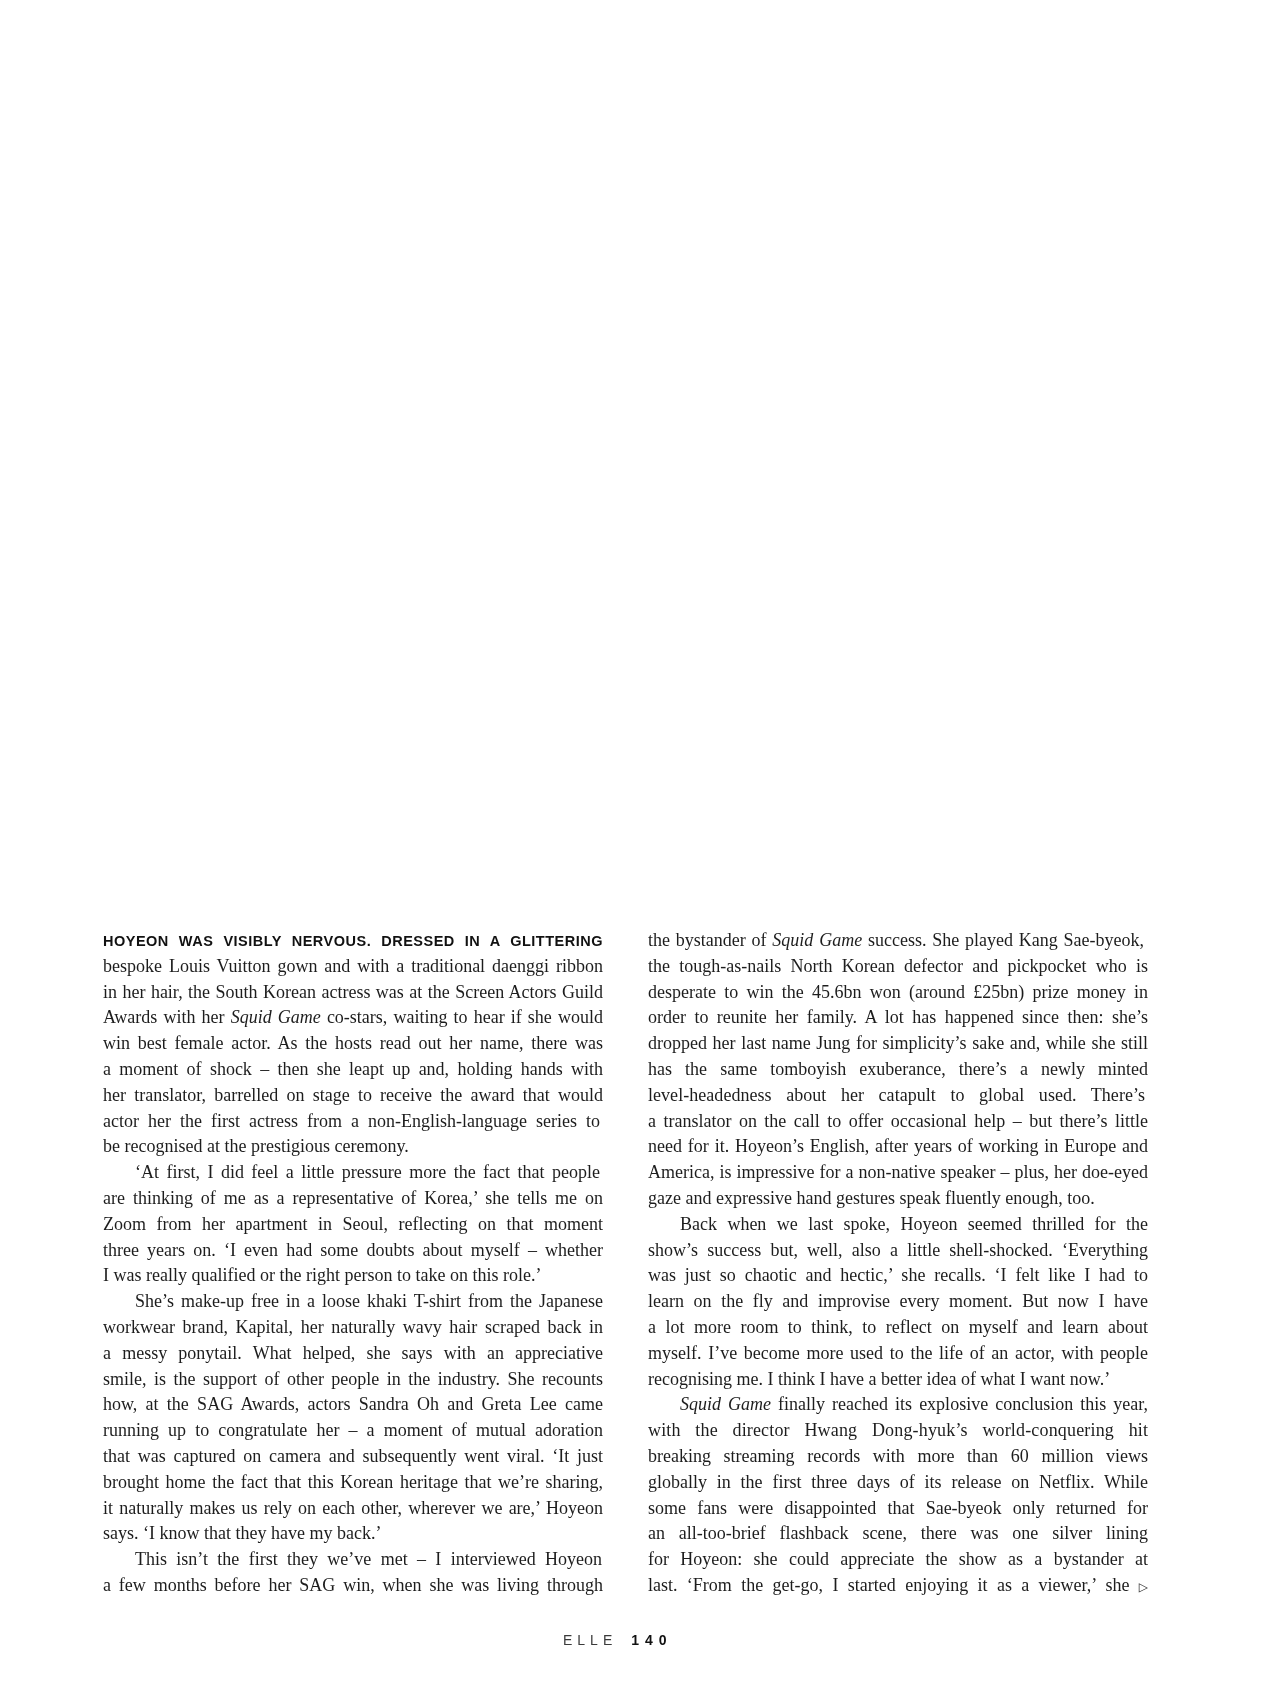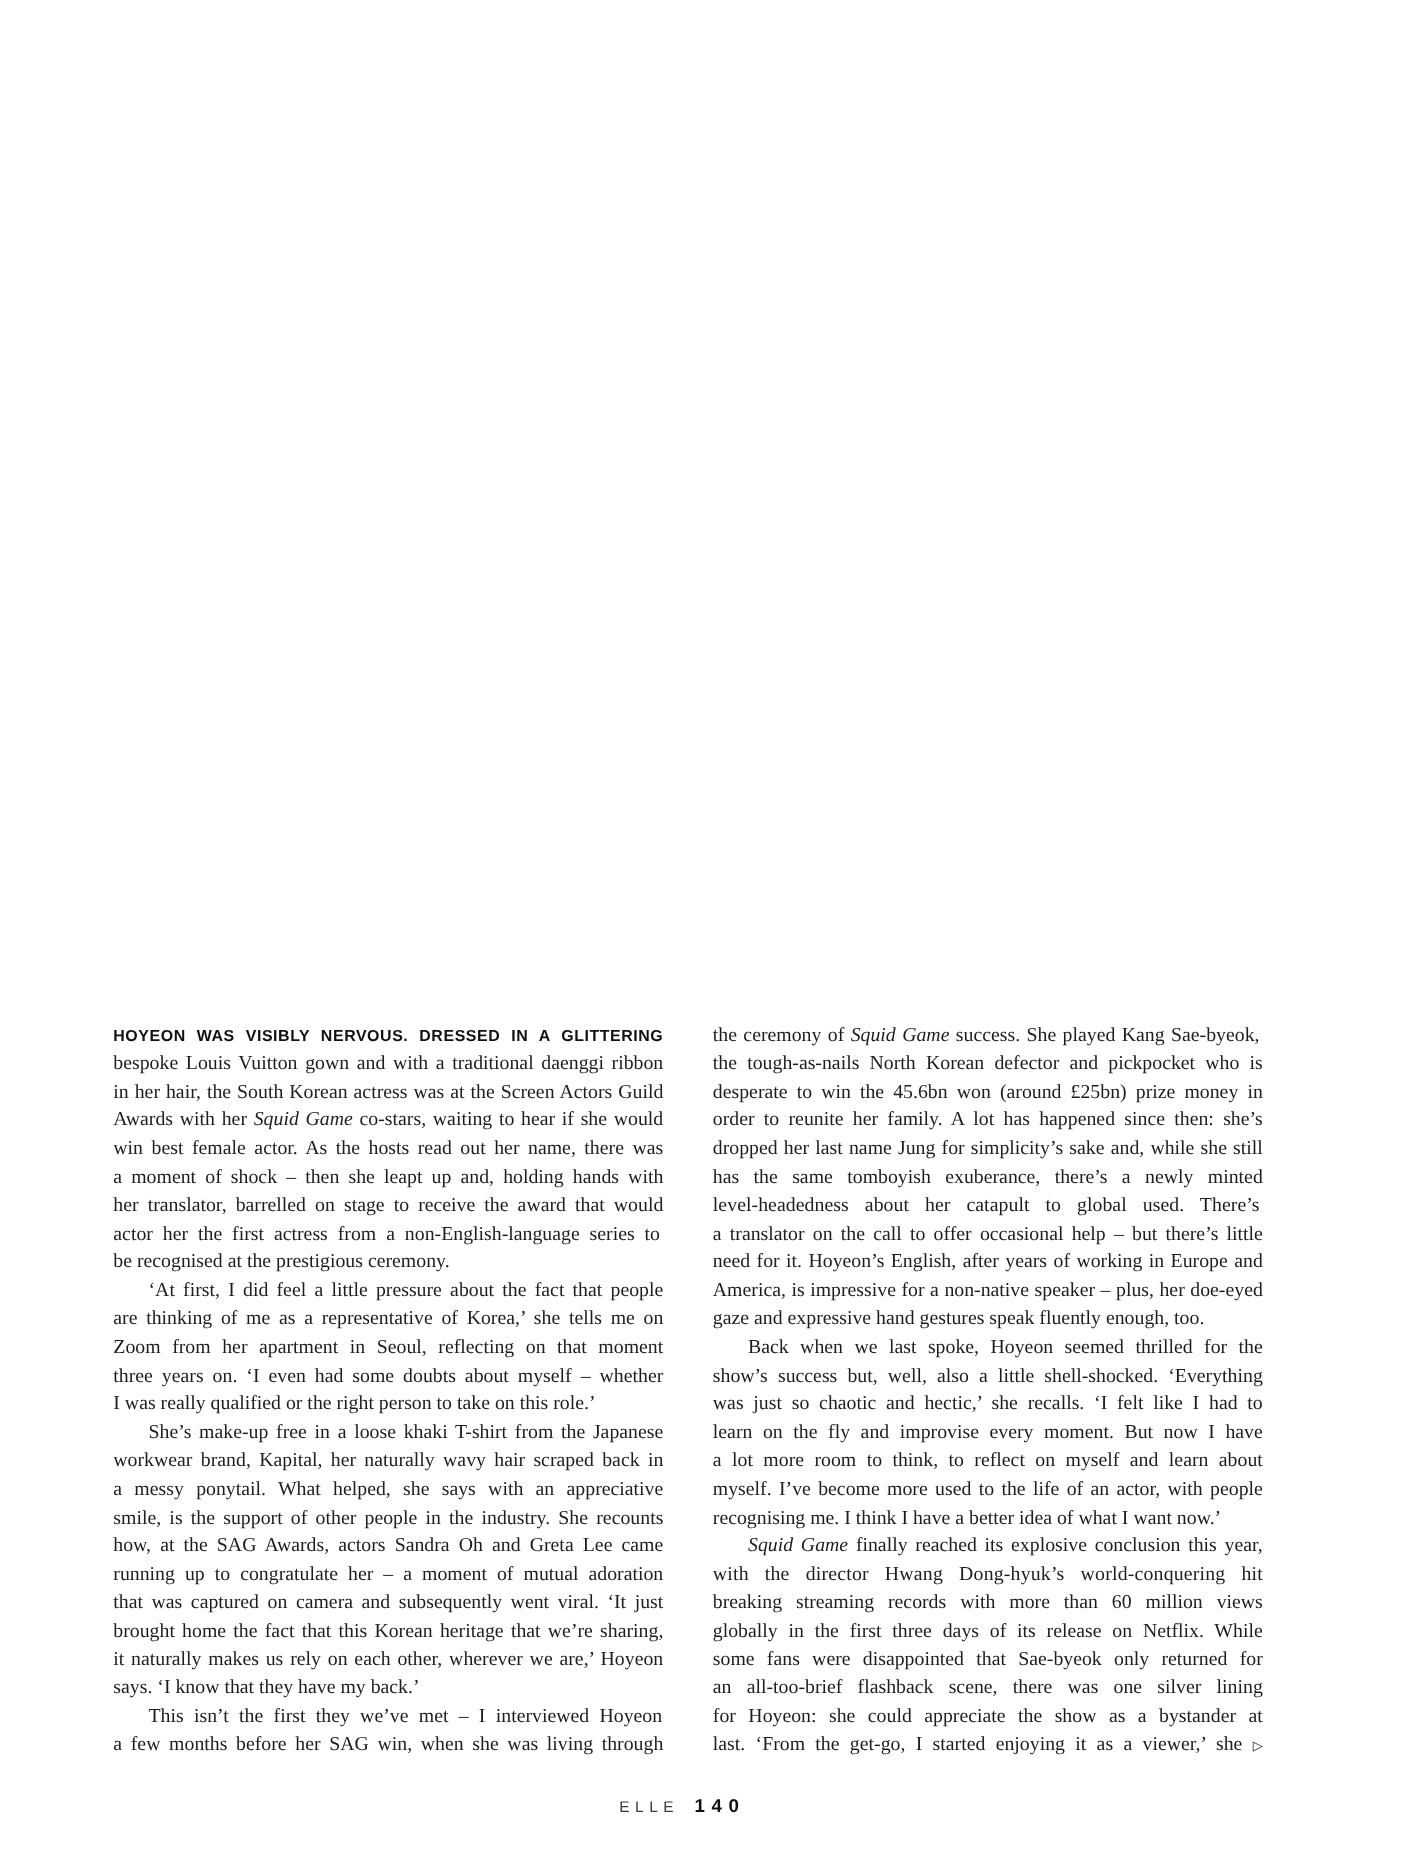--- a/index.html
+++ b/index.html
@@ -48,60 +48,60 @@
     gap: 14px;
     font-family: "Liberation Sans", sans-serif;
   }
   .footer .brand {
     font-size: 14px;
     font-weight: 400;
     letter-spacing: 5px;
     color: #3a3a3a;
   }
   .footer .pagenum {
-    font-size: 17px;
+    font-size: 14px;
     font-weight: 700;
     letter-spacing: 6px;
     color: #111111;
   }
 </style>
 </head>
 <body>
 
 <div class="col" id="col-left">
     <div class="line"><span class="ls" style="word-spacing: 5.48px;"><span class="seg-b">HOYEON WAS VISIBLY NERVOUS. DRESSED IN A GLITTERING</span></span></div>
     <div class="line"><span class="ls" style="word-spacing: 2.44px;"><span class="seg-t">bespoke Louis Vuitton gown and with a traditional daenggi ribbon</span></span></div>
     <div class="line"><span class="ls" style="word-spacing: 0.95px;"><span class="seg-t">in her hair, the South Korean actress was at the Screen Actors Guild</span></span></div>
     <div class="line"><span class="ls" style="word-spacing: 1.61px;"><span class="seg-t">Awards with her </span><span class="seg-i">Squid Game</span><span class="seg-t"> co-stars, waiting to hear if she would</span></span></div>
     <div class="line"><span class="ls" style="word-spacing: 3.26px;"><span class="seg-t">win best female actor. As the hosts read out her name, there was</span></span></div>
     <div class="line"><span class="ls" style="word-spacing: 3.8px;"><span class="seg-t">a moment of shock – then she leapt up and, holding hands with</span></span></div>
     <div class="line"><span class="ls" style="word-spacing: 3.74px;"><span class="seg-t">her translator, barrelled on stage to receive the award that would</span></span></div>
     <div class="line"><span class="ls" style="word-spacing: 4.52px;"><span class="seg-t">actor her the first actress from a non-English-language series to</span></span></div>
     <div class="line end"><span class="ls"><span class="seg-t">be recognised at the prestigious ceremony.</span></span></div>
-    <div class="line indent"><span class="ls" style="word-spacing: 2.97px;"><span class="seg-t">‘At first, I did feel a little pressure about the fact that people</span></span></div>
+    <div class="line indent"><span class="ls" style="word-spacing: 2.97px;"><span class="seg-t">‘At first, I did feel a little pressure more the fact that people</span></span></div>
     <div class="line"><span class="ls" style="word-spacing: 3.42px;"><span class="seg-t">are thinking of me as a representative of Korea,’ she tells me on</span></span></div>
     <div class="line"><span class="ls" style="word-spacing: 6.01px;"><span class="seg-t">Zoom from her apartment in Seoul, reflecting on that moment</span></span></div>
     <div class="line"><span class="ls" style="word-spacing: 3.65px;"><span class="seg-t">three years on. ‘I even had some doubts about myself – whether</span></span></div>
     <div class="line end"><span class="ls"><span class="seg-t">I was really qualified or the right person to take on this role.’</span></span></div>
     <div class="line indent"><span class="ls" style="word-spacing: 2.51px;"><span class="seg-t">She’s make-up free in a loose khaki T-shirt from the Japanese</span></span></div>
     <div class="line"><span class="ls" style="word-spacing: 3.08px;"><span class="seg-t">workwear brand, Kapital, her naturally wavy hair scraped back in</span></span></div>
     <div class="line"><span class="ls" style="word-spacing: 6.66px;"><span class="seg-t">a messy ponytail. What helped, she says with an appreciative</span></span></div>
     <div class="line"><span class="ls" style="word-spacing: 2.98px;"><span class="seg-t">smile, is the support of other people in the industry. She recounts</span></span></div>
     <div class="line"><span class="ls" style="word-spacing: 3.77px;"><span class="seg-t">how, at the SAG Awards, actors Sandra Oh and Greta Lee came</span></span></div>
     <div class="line"><span class="ls" style="word-spacing: 4.61px;"><span class="seg-t">running up to congratulate her – a moment of mutual adoration</span></span></div>
     <div class="line"><span class="ls" style="word-spacing: 3.26px;"><span class="seg-t">that was captured on camera and subsequently went viral. ‘It just</span></span></div>
     <div class="line"><span class="ls" style="word-spacing: 2.07px;"><span class="seg-t">brought home the fact that this Korean heritage that we’re sharing,</span></span></div>
     <div class="line"><span class="ls" style="word-spacing: 1.7px;"><span class="seg-t">it naturally makes us rely on each other, wherever we are,’ Hoyeon</span></span></div>
     <div class="line end"><span class="ls"><span class="seg-t">says. ‘I know that they have my back.’</span></span></div>
     <div class="line indent"><span class="ls" style="word-spacing: 4.84px;"><span class="seg-t">This isn’t the first they we’ve met – I interviewed Hoyeon</span></span></div>
     <div class="line"><span class="ls" style="word-spacing: 3.37px;"><span class="seg-t">a few months before her SAG win, when she was living through</span></span></div>
   </div>
 
 <div class="col" id="col-right">
-    <div class="line"><span class="ls" style="word-spacing: 1.29px;"><span class="seg-t">the ceremony of </span><span class="seg-i">Squid Game</span><span class="seg-t"> success. She played Kang Sae-byeok,</span></span></div>
+    <div class="line"><span class="ls" style="word-spacing: 1.29px;"><span class="seg-t">the bystander of </span><span class="seg-i">Squid Game</span><span class="seg-t"> success. She played Kang Sae-byeok,</span></span></div>
     <div class="line"><span class="ls" style="word-spacing: 4.77px;"><span class="seg-t">the tough-as-nails North Korean defector and pickpocket who is</span></span></div>
     <div class="line"><span class="ls" style="word-spacing: 3.76px;"><span class="seg-t">desperate to win the 45.6bn won (around £25bn) prize money in</span></span></div>
     <div class="line"><span class="ls" style="word-spacing: 3.93px;"><span class="seg-t">order to reunite her family. A lot has happened since then: she’s</span></span></div>
     <div class="line"><span class="ls" style="word-spacing: 1.1px;"><span class="seg-t">dropped her last name Jung for simplicity’s sake and, while she still</span></span></div>
     <div class="line"><span class="ls" style="word-spacing: 8.58px;"><span class="seg-t">has the same tomboyish exuberance, there’s a newly minted</span></span></div>
     <div class="line"><span class="ls" style="word-spacing: 10px; letter-spacing: 0.043px;"><span class="seg-t">level-headedness about her catapult to global used. There’s</span></span></div>
     <div class="line"><span class="ls" style="word-spacing: 2.96px;"><span class="seg-t">a translator on the call to offer occasional help – but there’s little</span></span></div>
     <div class="line"><span class="ls" style="word-spacing: 1.33px;"><span class="seg-t">need for it. Hoyeon’s English, after years of working in Europe and</span></span></div>
     <div class="line"><span class="ls" style="word-spacing: 0.52px;"><span class="seg-t">America, is impressive for a non-native speaker – plus, her doe-eyed</span></span></div>
     <div class="line end"><span class="ls"><span class="seg-t">gaze and expressive hand gestures speak fluently enough, too.</span></span></div>

